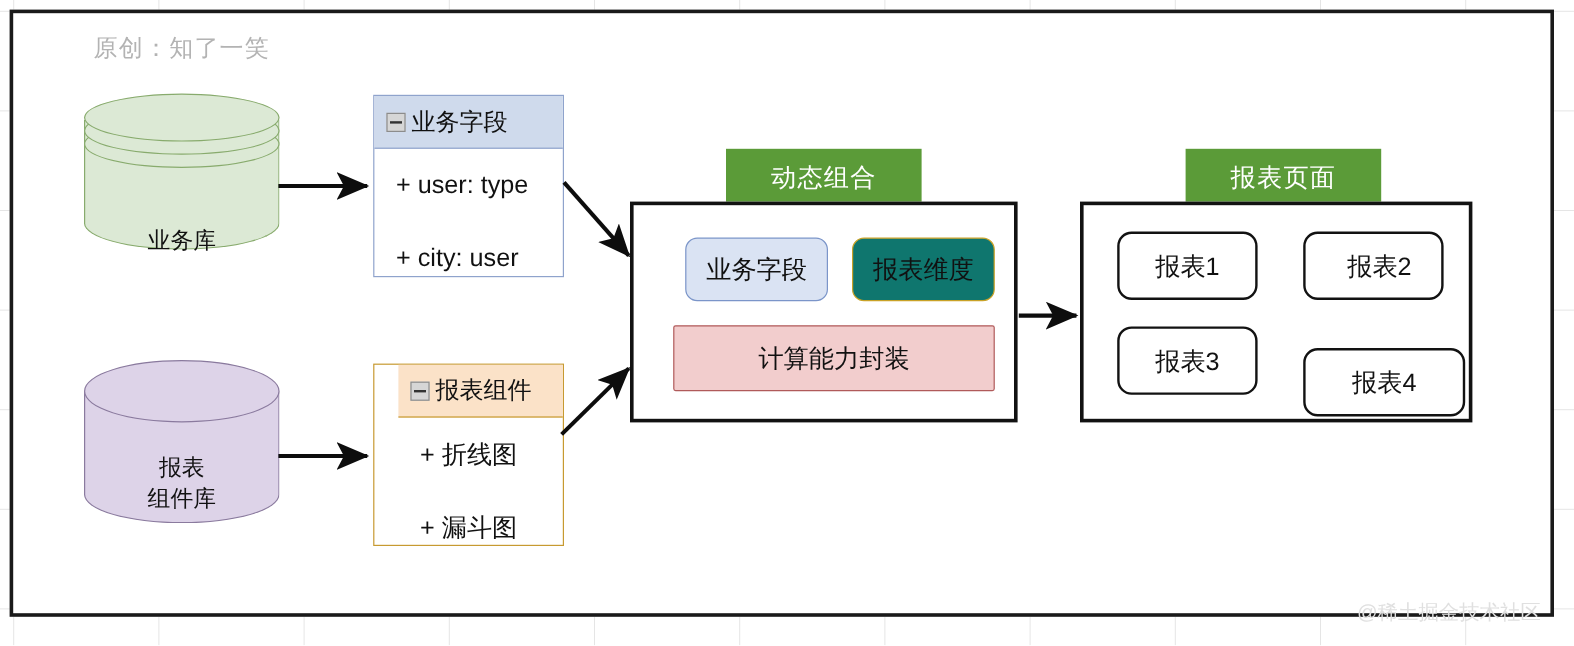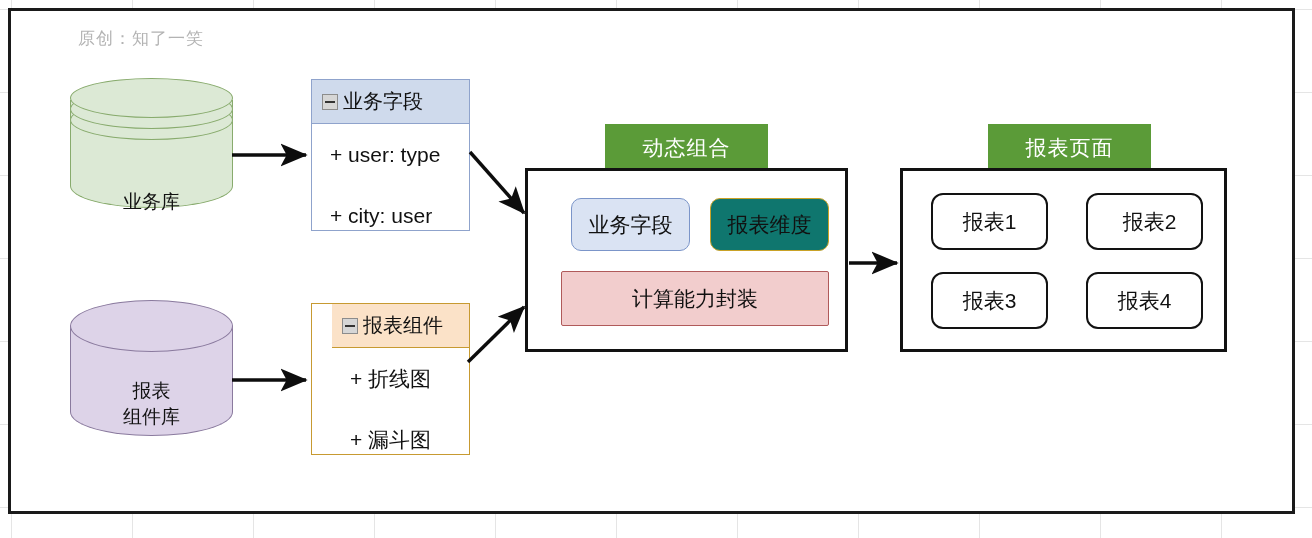--- a/index.html
+++ b/index.html
@@ -31,21 +31,21 @@
     left: 8px; top: 8px;
     width: 1287px; height: 506px;
     background: #ffffff;
     border: 3px solid #1a1a1a;
     box-sizing: border-box;
   }
 
   .title-note {
     position: absolute;
     left: 78px; top: 27px;
-    font-size: 17px;
+    font-size: 20px;
     color: #b3b3b3;
     letter-spacing: 1px;
     white-space: nowrap;
     text-align: right;
   }
   .watermark {
     position: absolute;
     right: 28px; bottom: 16px;
     font-size: 17px;
     color: #e0e0e0;
@@ -255,35 +255,36 @@
     <div class="chip chip-blue" style="left:43px; top:27px; width:119px; height:53px;">业务字段</div>
     <div class="chip chip-orange" style="left:182px; top:27px; width:119px; height:53px;">报表维度</div>
     <div class="chip chip-red" style="left:33px; top:100px; width:268px; height:55px;">计算能力封装</div>
   </div>
 
   <div class="panel-tab" style="left:988px; top:124px; width:163px; height:47px;">报表页面</div>
   <div class="panel" style="left:900px; top:168px; width:327px; height:184px;">
     <div class="chip chip-plain" style="left:28px; top:22px; width:117px; height:57px;">报表1</div>
     <div class="chip chip-plain" style="left:183px; top:22px; width:117px; height:57px;padding-left:10px;">报表2</div>
     <div class="chip chip-plain" style="left:28px; top:101px; width:117px; height:57px;">报表3</div>
-    <div class="chip chip-plain" style="left:183px; top:101px; width:117px; height:57px;">报表4</div>
+    <div class="chip chip-plain" style="left:183px; top:119px; width:135px; height:57px;">报表4</div>
   </div>
 
   <svg class="edge-layer" viewBox="0 0 1312 538" width="1312" height="538">
     <defs>
       <marker id="arrowhead" markerWidth="9" markerHeight="9" refX="7.5" refY="3.4" orient="auto" markerUnits="strokeWidth">
         <path d="M0,0 L8,3.4 L0,6.8 L1.8,3.4 z" fill="#0d0d0d"></path>
       </marker>
     </defs>
 
     <line x1="232" y1="155" x2="306" y2="155" stroke="#0d0d0d" stroke-width="3.4" marker-end="url(#arrowhead)"></line>
 
     <line x1="232" y1="380" x2="306" y2="380" stroke="#0d0d0d" stroke-width="3.4" marker-end="url(#arrowhead)"></line>
 
     <line x1="470" y1="152" x2="524" y2="213" stroke="#0d0d0d" stroke-width="3.4" marker-end="url(#arrowhead)"></line>
 
     <line x1="468" y1="362" x2="524" y2="307" stroke="#0d0d0d" stroke-width="3.4" marker-end="url(#arrowhead)"></line>
 
     <line x1="849" y1="263" x2="897" y2="263" stroke="#0d0d0d" stroke-width="3.4" marker-end="url(#arrowhead)"></line>
   </svg>
 
+  <div class="watermark">@稀土掘金技术社区</div>
 
 </div>
 
 </body></html>

